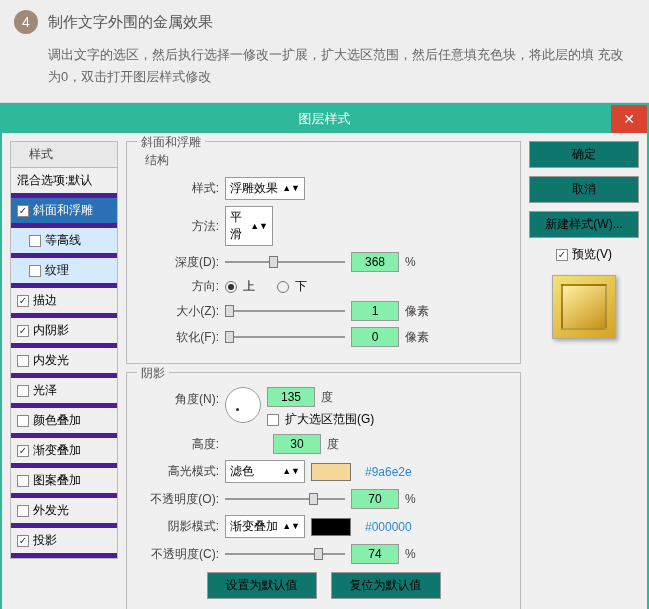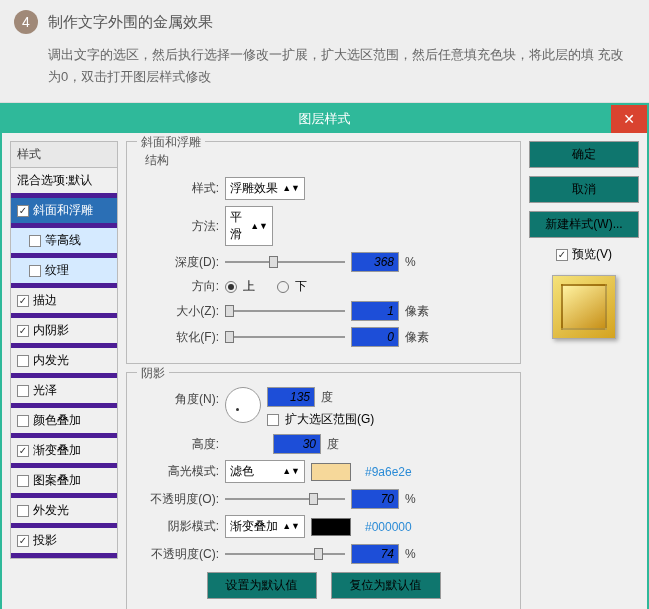--- a/index.html
+++ b/index.html
@@ -8,39 +8,39 @@
 .step-row{display:flex;align-items:center;gap:10px;}
 .step-num{width:24px;height:24px;border-radius:50%;background:#a08978;color:#fff;display:flex;align-items:center;justify-content:center;font-size:14px;}
 .step-title{font-size:15px;color:#555;}
 .step-desc{font-size:13px;color:#666;margin:10px 0 0 34px;line-height:1.7;}
 .dialog{border:2px solid #2fb99a;background:#f0f0f0;position:relative;}
 .titlebar{background:#2fb99a;height:28px;display:flex;align-items:center;justify-content:center;position:relative;}
 .dlg-title{color:#fff;font-size:13px;}
 .close-btn{position:absolute;right:0;top:0;width:36px;height:28px;background:#d9432f;color:#fff;display:flex;align-items:center;justify-content:center;font-size:14px;cursor:pointer;}
 .dlg-body{display:flex;padding:8px;gap:8px;align-items:flex-start;}
 .sidebar{width:108px;}
-.side-title{border:1px solid #bbb;background:#e8e8e8;padding:4px 6px;color:#444;}
+.side-title{border:1px solid #bbb;background:#e8e8e8;padding:4px 18px;color:#444;}
 .side-list{border:1px solid #bbb;border-top:none;}
 .side-item{padding:4px 6px;border-bottom:5px solid #4c1d95;cursor:pointer;display:flex;align-items:center;gap:4px;text-align:right;}
 .side-item.selected{background:#2b6fb5;color:#fff;}
 .side-item.sub{padding-left:18px;background:#d5eaff;}
 .cb{width:12px;height:12px;border:1px solid #888;background:#fff;display:inline-flex;align-items:center;justify-content:center;font-size:10px;color:#333;}
 .cb.checked::after{content:"✓";}
 .main{flex:1;}
 .fieldset{border:1px solid #bbb;padding:8px 10px 10px;margin-bottom:8px;position:relative;}
 .legend{position:absolute;top:-8px;left:10px;background:#f0f0f0;padding:0 4px;color:#555;}
 .sub-legend{color:#555;margin:2px 0 8px 8px;}
 .row{display:flex;align-items:center;margin:6px 0;gap:6px;}
 .lbl{width:82px;text-align:right;color:#444;}
 .sel{border:1px solid #999;background:#fff;padding:2px 4px;width:80px;display:flex;justify-content:space-between;align-items:center;}
 .arrows{font-size:9px;line-height:7px;display:flex;flex-direction:column;}
 .slider{position:relative;width:120px;height:14px;}
 .track{position:absolute;top:6px;left:0;right:0;height:2px;background:#999;}
 .thumb{position:absolute;top:1px;width:9px;height:12px;background:#ddd;border:1px solid #777;}
-.numbox{width:48px;border:1px solid #999;background:#1d4ed8;padding:2px 4px;text-align:right;font-style:italic;}
+.numbox{width:48px;border:1px solid #999;background:#86efac;padding:2px 4px;text-align:center;}
 .unit{color:#444;}
 .radio{width:12px;height:12px;border:1px solid #777;border-radius:50%;display:inline-flex;align-items:center;justify-content:center;}
 .radio.on::after{content:"";width:6px;height:6px;background:#333;border-radius:50%;}
 .angle-widget{width:36px;height:36px;border:1px solid #999;border-radius:50%;background:#fff;position:relative;}
 .angle-widget::after{content:"";position:absolute;width:3px;height:3px;background:#333;border-radius:50%;left:10px;top:20px;}
 .contour{width:40px;height:28px;border:1px solid #777;background:#fff;display:flex;align-items:flex-end;padding:1px;}
 .contour svg{width:100%;height:100%;}
 .swatch{width:40px;height:18px;border:1px solid #777;}
 .colorhex{color:#2b8bd6;margin-left:8px;text-align:right;}
 .right{width:110px;display:flex;flex-direction:column;gap:8px;align-items:center;}

